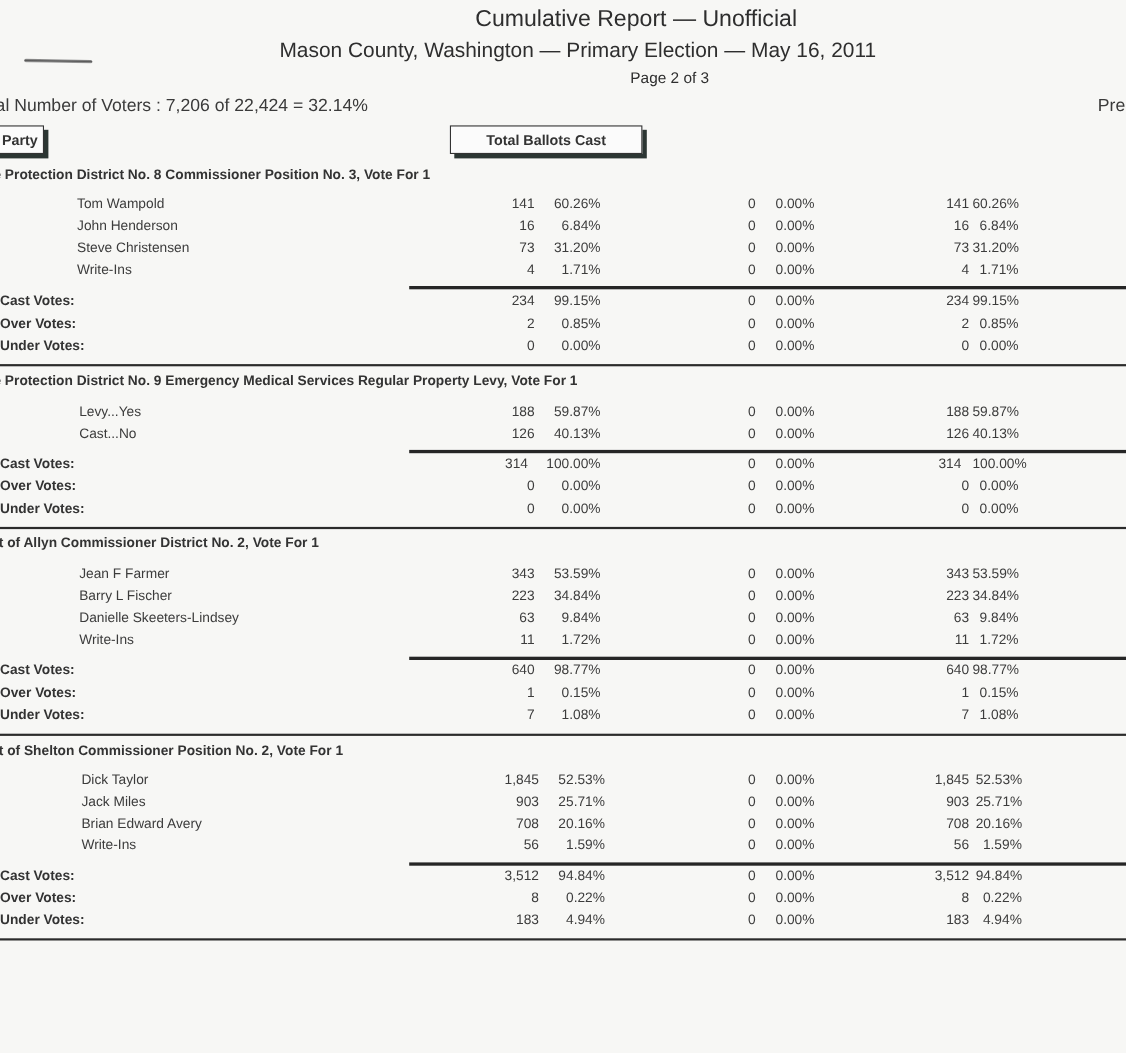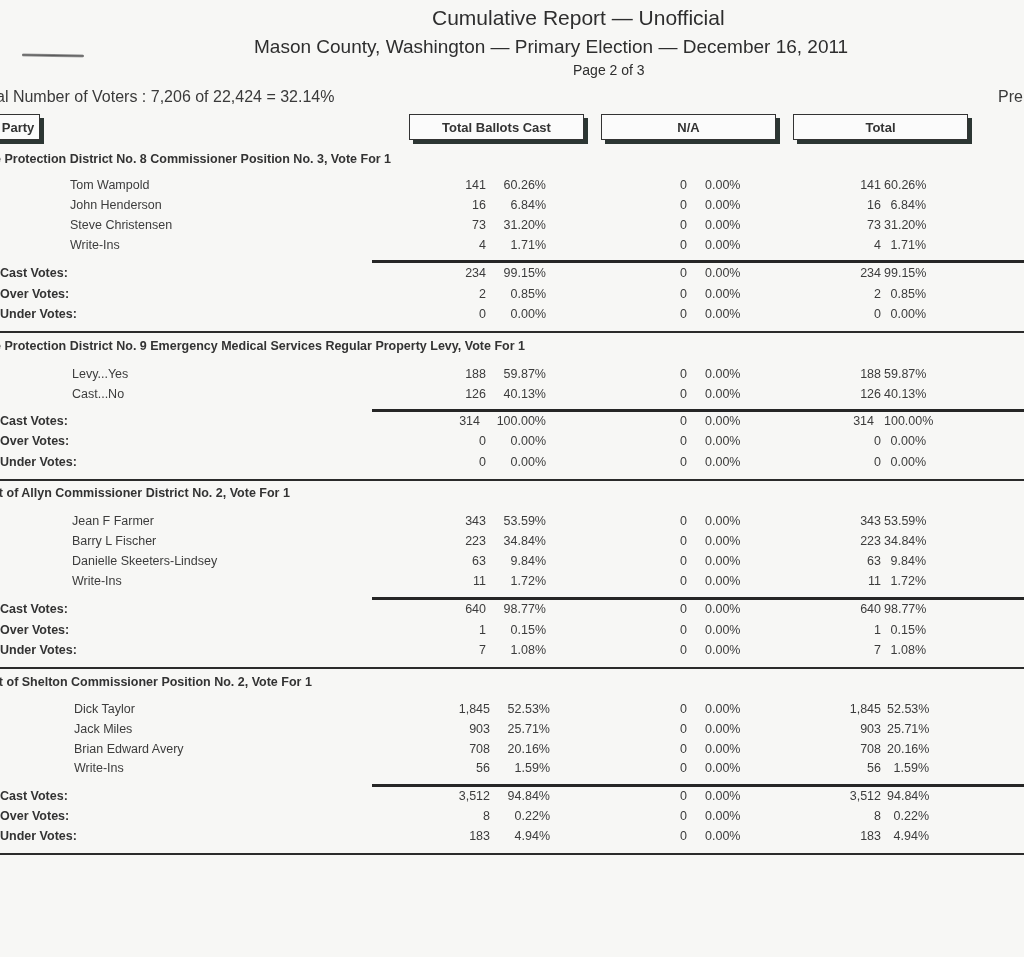--- a/index.html
+++ b/index.html
@@ -77,38 +77,32 @@
   </style>
 </head>
 <body>
 
 <div class="page">
 
   <div class="staple"></div>
 
   <div class="header">
     <div class="h-title">Cumulative Report — Unofficial</div>
-    <div class="h-sub">Mason County, Washington — Primary Election — December 16, 2011</div>
+    <div class="h-sub">Mason County, Washington — Primary Election — May 16, 2011</div>
     <div class="h-page">Page 2 of 3</div>
   </div>
 
   <div class="voters">al Number of Voters : 7,206 of 22,424 = 32.14%</div>
   <div class="pre">Pre</div>
 
   <div class="colhead" style="left:-4px; width:44px;">
     <span>Party</span>
   </div>
   <div class="colhead" style="left:409px; width:175px;">
     <span>Total Ballots Cast</span>
-  </div>
-  <div class="colhead" style="left:601px; width:175px;">
-    <span>N/A</span>
-  </div>
-  <div class="colhead" style="left:793px; width:175px;">
-    <span>Total</span>
   </div>
 
   <div class="section-title" style="top:152px;">e Protection District No. 8 Commissioner Position No. 3, Vote For 1</div>
 
   <div class="row" style="top:178px;">
     <span class="cand">Tom Wampold</span>
     <span class="num c1n">141</span>
     <span class="num c1p">60.26%</span>
     <span class="num c2n">0</span>
     <span class="num c2p">0.00%</span>

